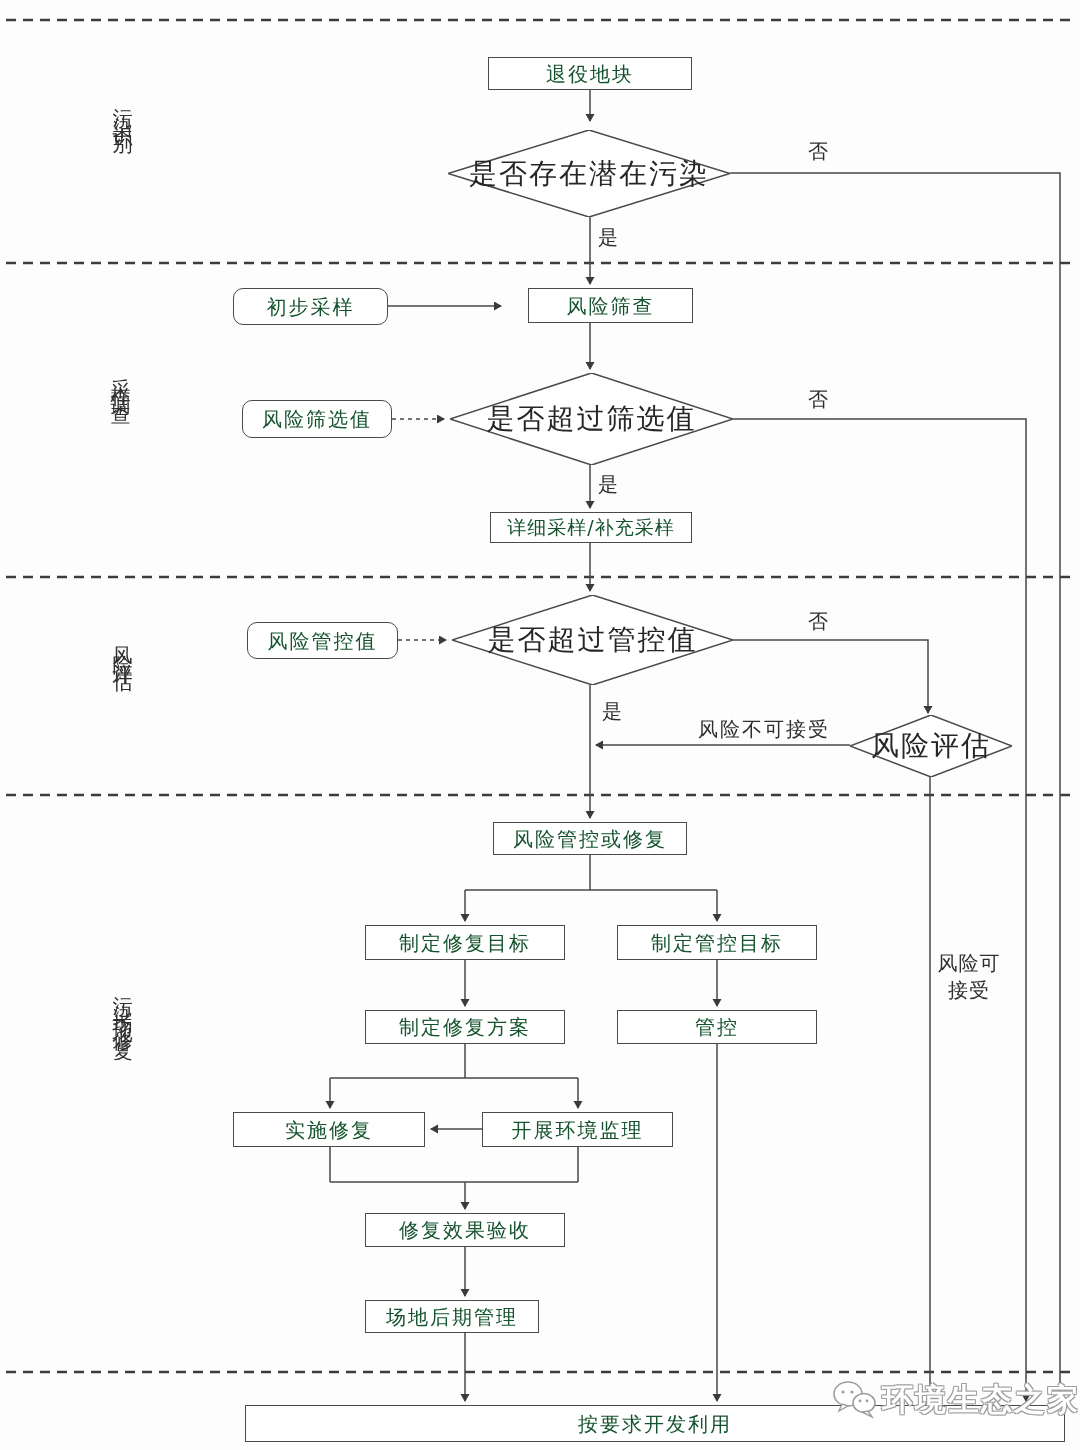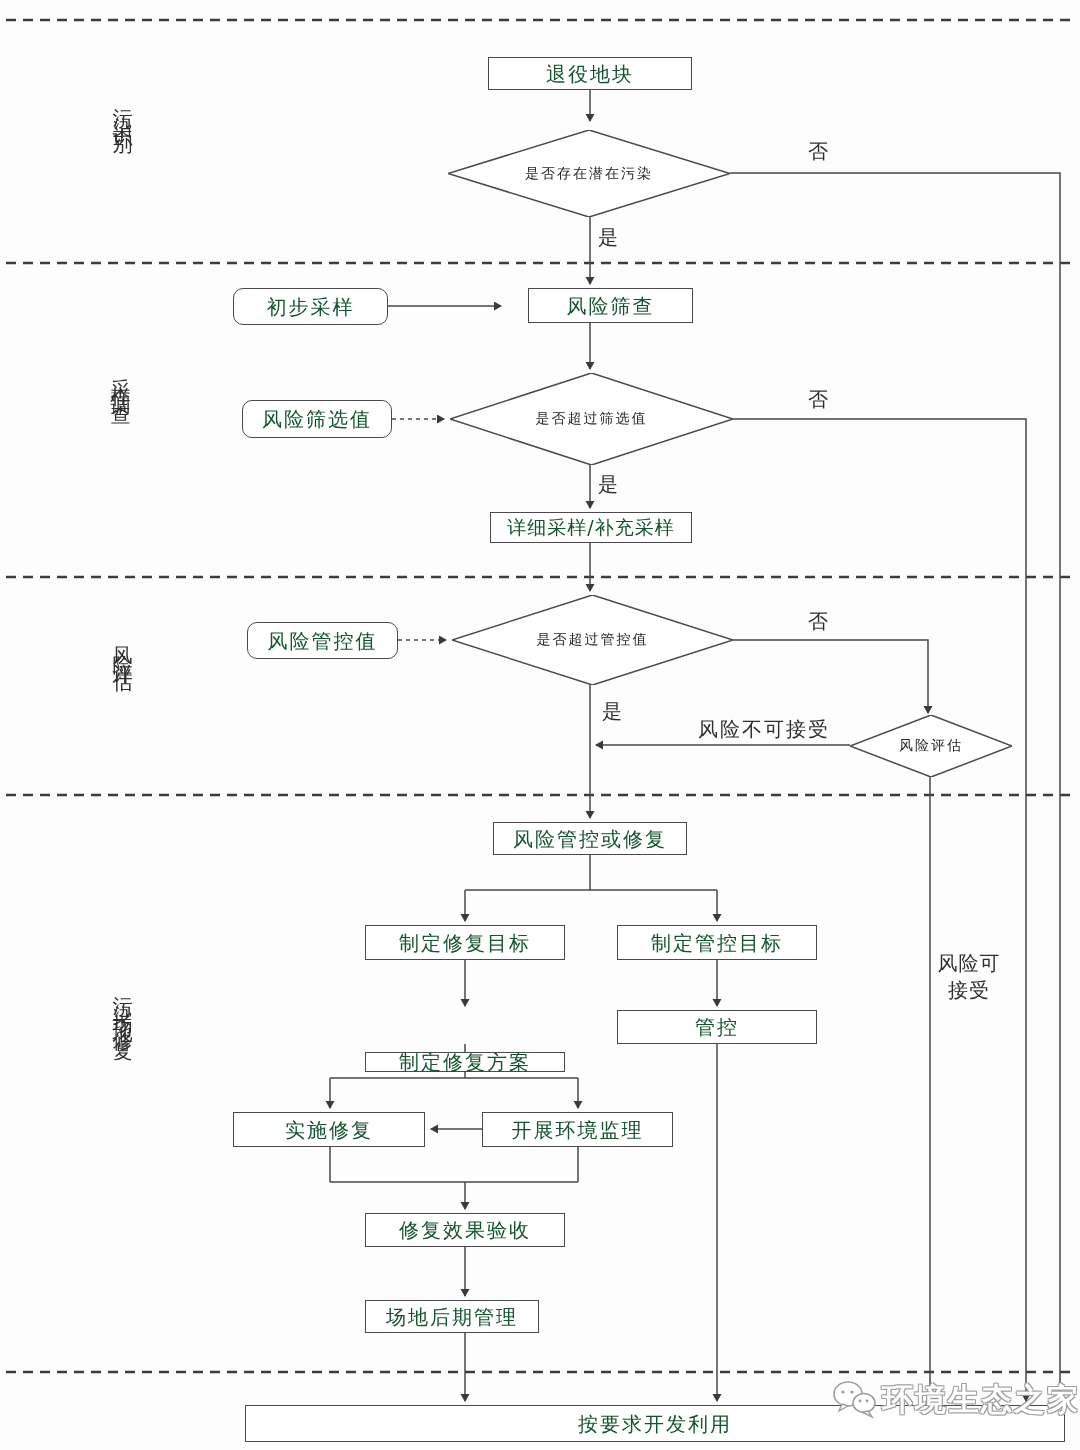--- a/index.html
+++ b/index.html
@@ -12,21 +12,21 @@
   .node {
     position:absolute; display:flex; align-items:center; justify-content:center;
     background:#ffffff; border:1.5px solid #4a4a4a; box-sizing:border-box;
     font-size:20px; letter-spacing:2px; color:#14532d; text-align:center;
     line-height:1.1; z-index:2;
   }
   .rounded { border-radius:10px; }
   .diamond {
     position:absolute; display:flex; align-items:center; justify-content:center;
     background:transparent; border:none; box-sizing:border-box;
-    font-size:14px; letter-spacing:2px; color:#262626; z-index:2;
+    font-size:28px; letter-spacing:2px; color:#262626; z-index:2;
   }
   .diamond > svg { position:absolute; left:0; top:0; width:100%; height:100%; }
   .diamond polygon { fill:#ffffff; stroke:#4a4a4a; stroke-width:1.5; vector-effect:non-scaling-stroke; }
   .diamond .lbl { position:relative; z-index:1; }
   .section-label {
     position:absolute; writing-mode:vertical-rl; text-orientation:upright;
     font-size:20px; letter-spacing:9px; color:#2e2e2e; z-index:2; font-weight:500;
   }
   .edge-label { position:absolute; font-size:20px; color:#2e2e2e; z-index:2; letter-spacing:1px; }
   .edge-label.small-gap { letter-spacing:2px; }
@@ -143,21 +143,21 @@
       </svg>
     <span class="lbl">风险评估</span>
   </div>
 
   <div class="node" style="left:493px; top:822px; width:194px; height:33px;">风险管控或修复</div>
 
   <div class="node" style="left:365px; top:925px; width:200px; height:35px;">制定修复目标</div>
 
   <div class="node" style="left:617px; top:925px; width:200px; height:35px;">制定管控目标</div>
 
-  <div class="node" style="left:365px; top:1010px; width:200px; height:20px;margin-top:42px;">制定修复方案</div>
+  <div class="node" style="left:365px; top:1010px; width:200px; height:34px;">制定修复方案</div>
 
   <div class="node" style="left:617px; top:1010px; width:200px; height:34px;">管控</div>
 
   <div class="node" style="left:233px; top:1112px; width:192px; height:35px;">实施修复</div>
 
   <div class="node" style="left:482px; top:1112px; width:191px; height:35px;">开展环境监理</div>
 
   <div class="node" style="left:365px; top:1213px; width:200px; height:34px;">修复效果验收</div>
 
   <div class="node" style="left:365px; top:1300px; width:174px; height:33px;">场地后期管理</div>

